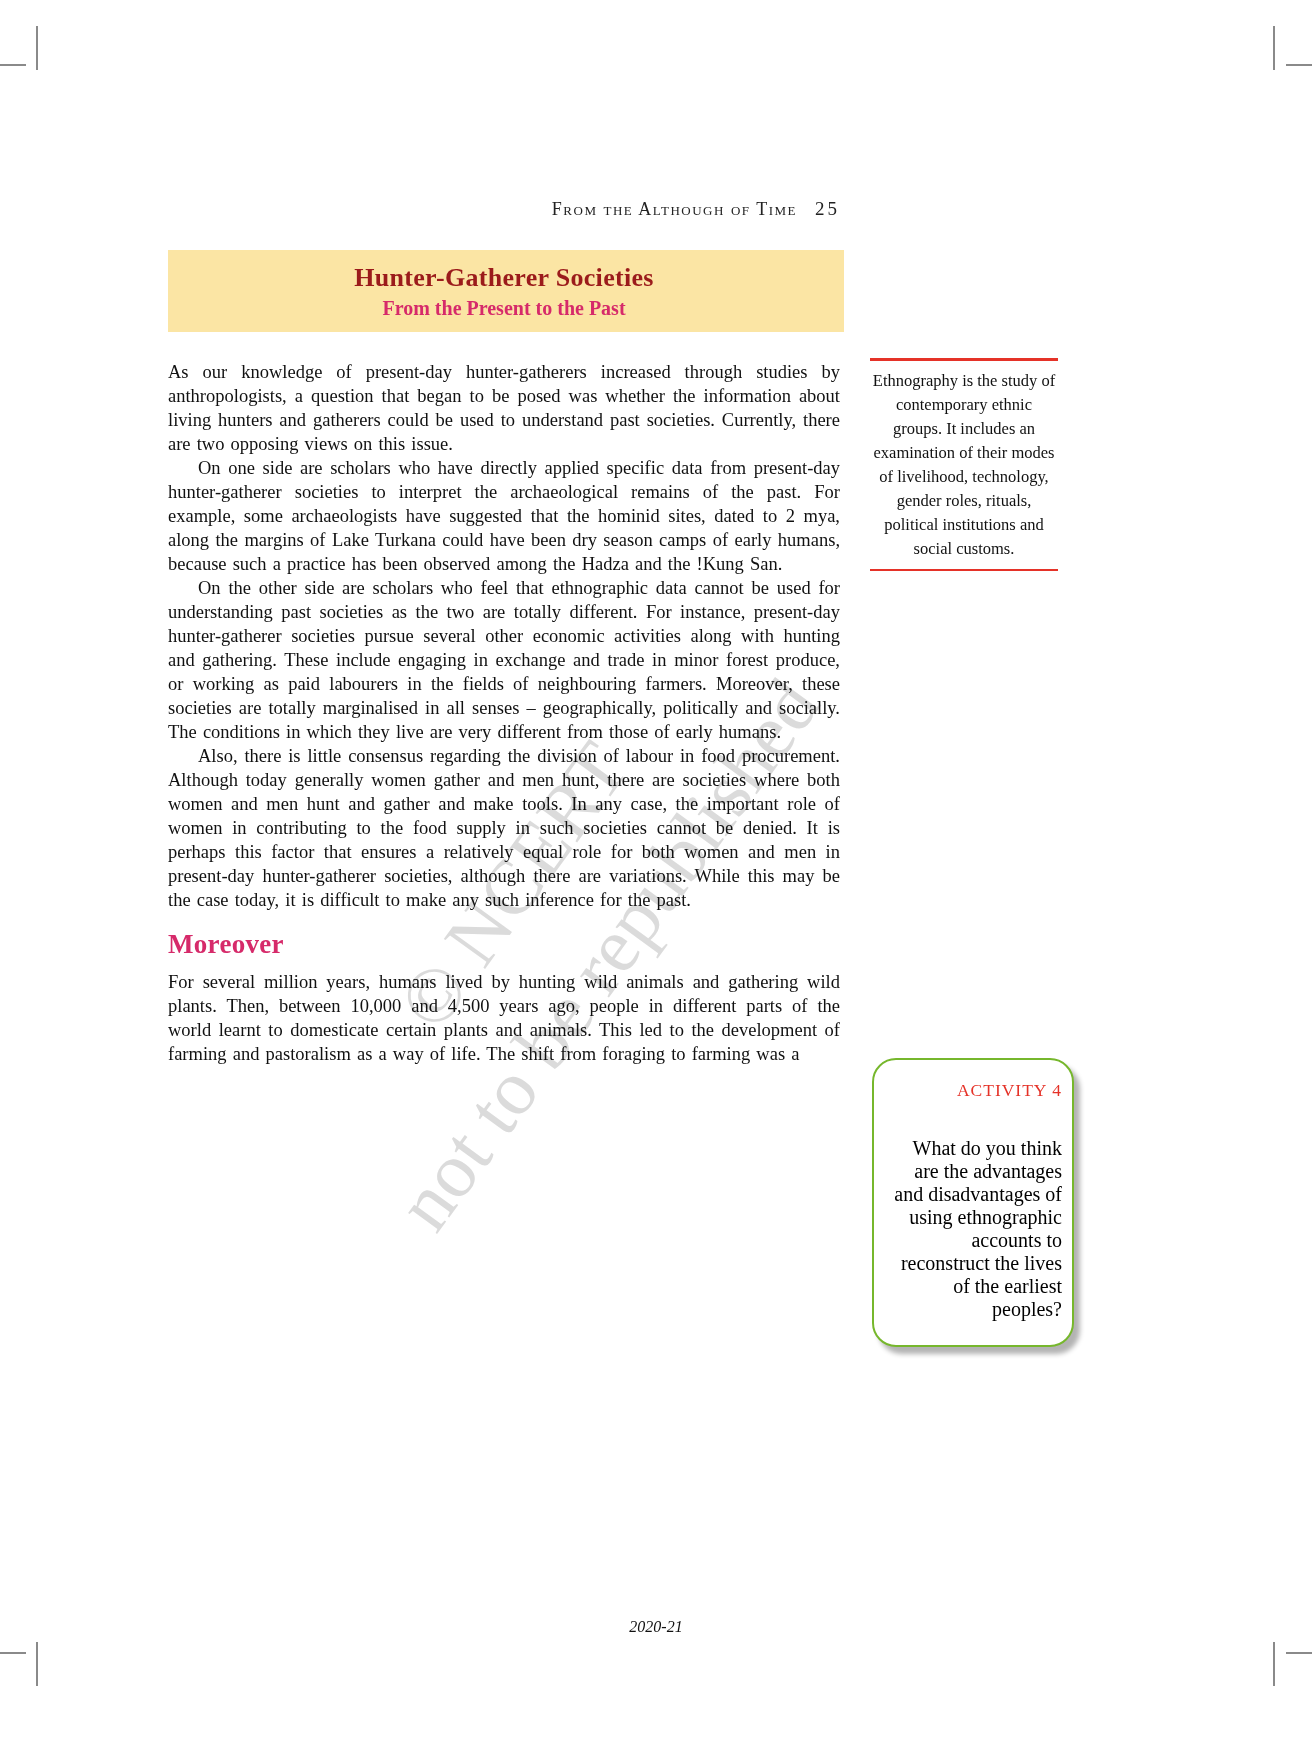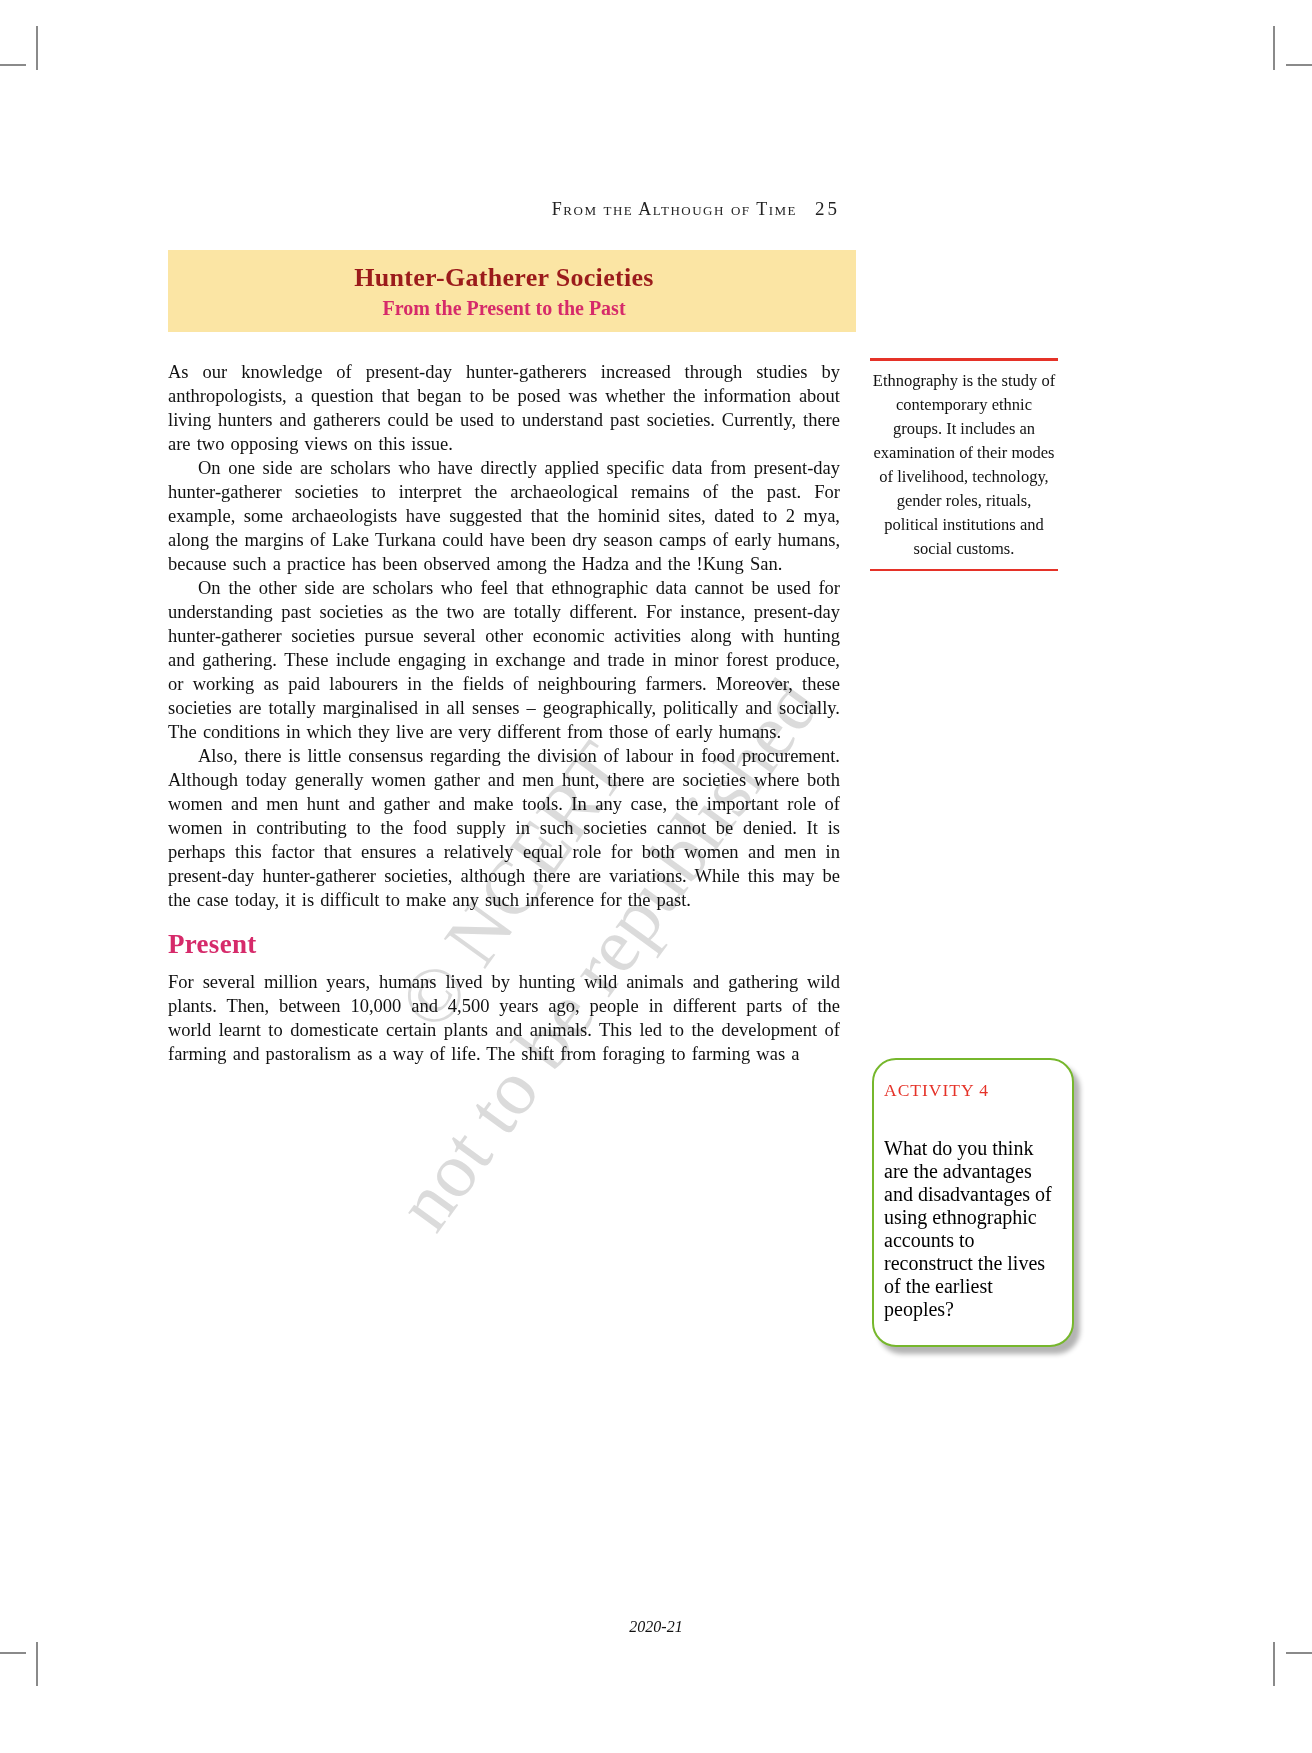--- a/index.html
+++ b/index.html
@@ -25,21 +25,21 @@
     font-size:18px;
     color:#222;
   }
   .running-head .pagenum { margin-left:18px; letter-spacing:3px; font-variant:normal; font-size:19px; }
 
   
   .title-box {
     position:absolute; top:250px; left:168px; width:672px;
     background:#fbe5a4;
     text-align:center;
-    padding:13px 16px 12px 0;
+    padding:13px 4px 12px 0;
   }
   .title-box .box-title {
     font-size:26px; font-weight:bold; color:#9b1b1b; letter-spacing:0.3px;
   }
   .title-box .box-subtitle {
     font-size:20px; font-weight:bold; color:#d62a6a; margin-top:4px;
   }
 
   
   .article {
@@ -68,21 +68,21 @@
     color:#111;
   }
 
   .activity-box {
     position:absolute; top:1058px; left:872px; width:178px;
     border:2.5px solid #76b72c;
     border-radius:24px;
     background:#ffffff;
     box-shadow:6px 7px 5px #b3b3b3;
     padding:20px 10px 24px 10px;
-    text-align:left;
+    text-align:right;
   }
   .activity-heading {
     color:#e53228; font-size:17.5px; letter-spacing:1px; margin-bottom:16px;
   }
   .activity-text {
     color:#000000; font-size:20px; line-height:23px;margin-top:36px;
   }
 
   
   .watermark {
@@ -131,21 +131,21 @@
   <div class="title-box">
     <div class="box-title">Hunter-Gatherer Societies</div>
     <div class="box-subtitle">From the Present to the Past</div>
   </div>
 
   <div class="article">
     <p>As our knowledge of present-day hunter-gatherers increased through studies by anthropologists, a question that began to be posed was whether the information about living hunters and gatherers could be used to understand past societies. Currently, there are two opposing views on this issue.</p>
     <p class="indent">On one side are scholars who have directly applied specific data from present-day hunter-gatherer societies to interpret the archaeological remains of the past. For example, some archaeologists have suggested that the hominid sites, dated to 2 mya, along the margins of Lake Turkana could have been dry season camps of early humans, because such a practice has been observed among the Hadza and the !Kung San.</p>
     <p class="indent">On the other side are scholars who feel that ethnographic data cannot be used for understanding past societies as the two are totally different. For instance, present-day hunter-gatherer societies pursue several other economic activities along with hunting and gathering. These include engaging in exchange and trade in minor forest produce, or working as paid labourers in the fields of neighbouring farmers. Moreover, these societies are totally marginalised in all senses – geographically, politically and socially. The conditions in which they live are very different from those of early humans.</p>
     <p class="indent">Also, there is little consensus regarding the division of labour in food procurement. Although today generally women gather and men hunt, there are societies where both women and men hunt and gather and make tools. In any case, the important role of women in contributing to the food supply in such societies cannot be denied. It is perhaps this factor that ensures a relatively equal role for both women and men in present-day hunter-gatherer societies, although there are variations. While this may be the case today, it is difficult to make any such inference for the past.</p>
-    <div class="epilogue-heading">Present</div>
+    <div class="epilogue-heading">Moreover</div>
     <p>For several million years, humans lived by hunting wild animals and gathering wild plants. Then, between 10,000 and 4,500 years ago, people in different parts of the world learnt to domesticate certain plants and animals. This led to the development of farming and pastoralism as a way of life. The shift from foraging to farming was a</p>
   </div>
 
   <div class="sidebar">
     <div class="side-rule"></div>
     <div class="ethno-note">Ethnography is the study of contemporary ethnic groups. It includes an examination of their modes of livelihood, technology, gender roles, rituals, political institutions and social customs.</div>
     <div class="side-rule"></div>
   </div>
 
   <div class="activity-box">

